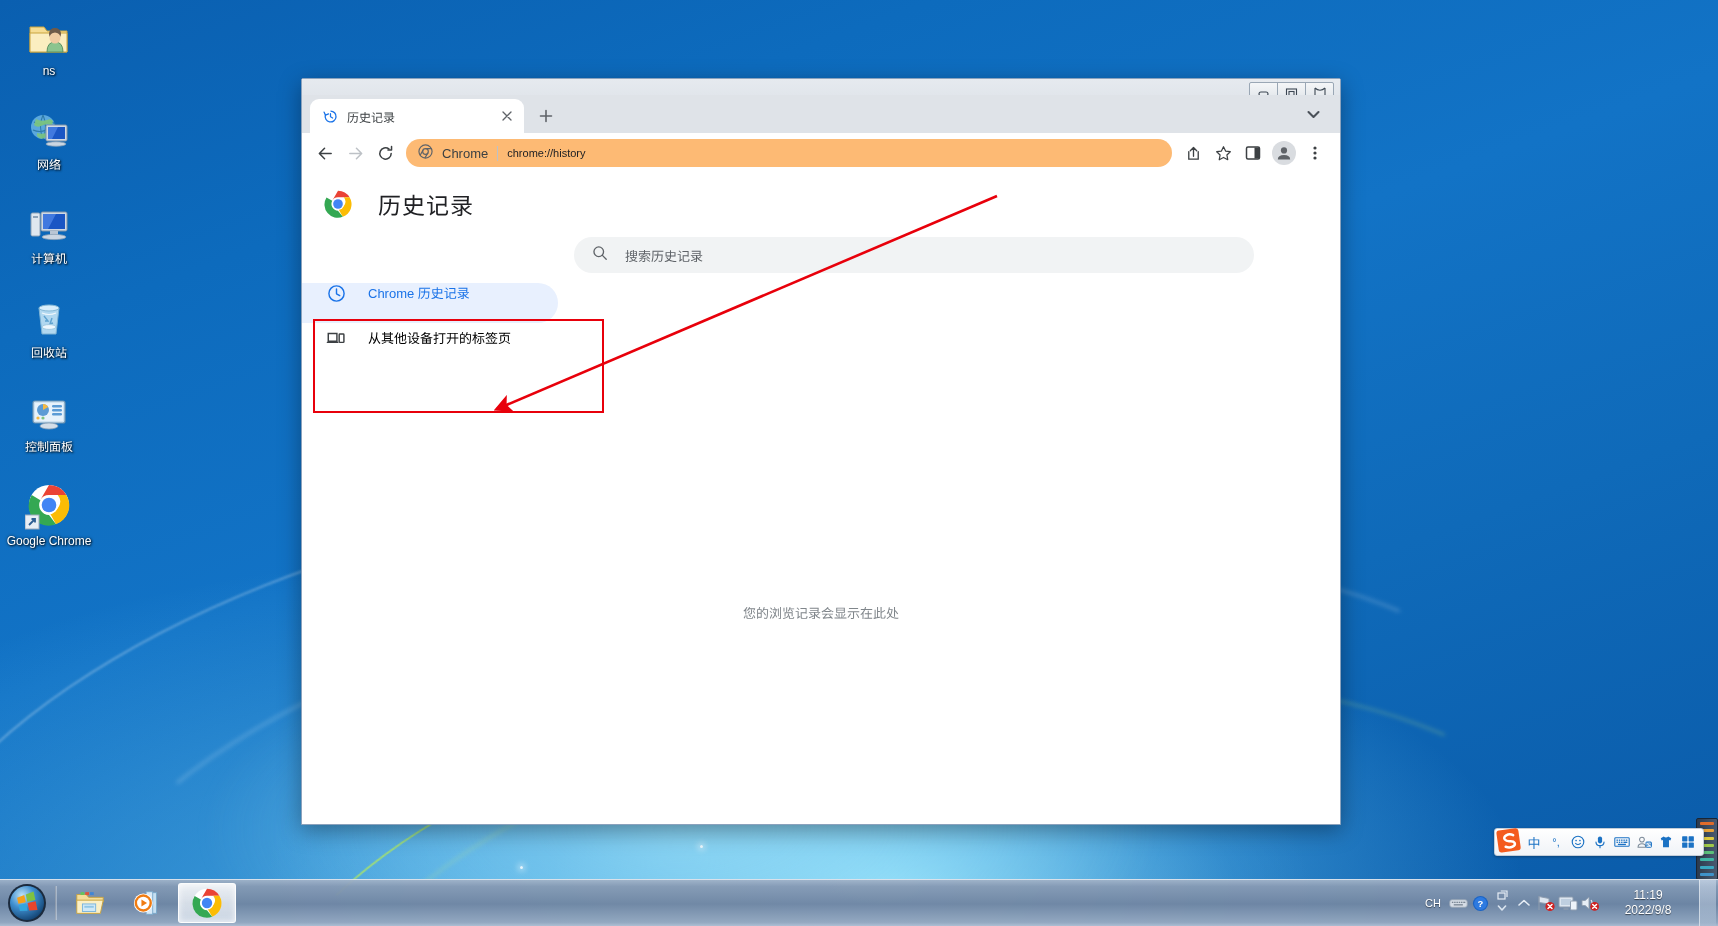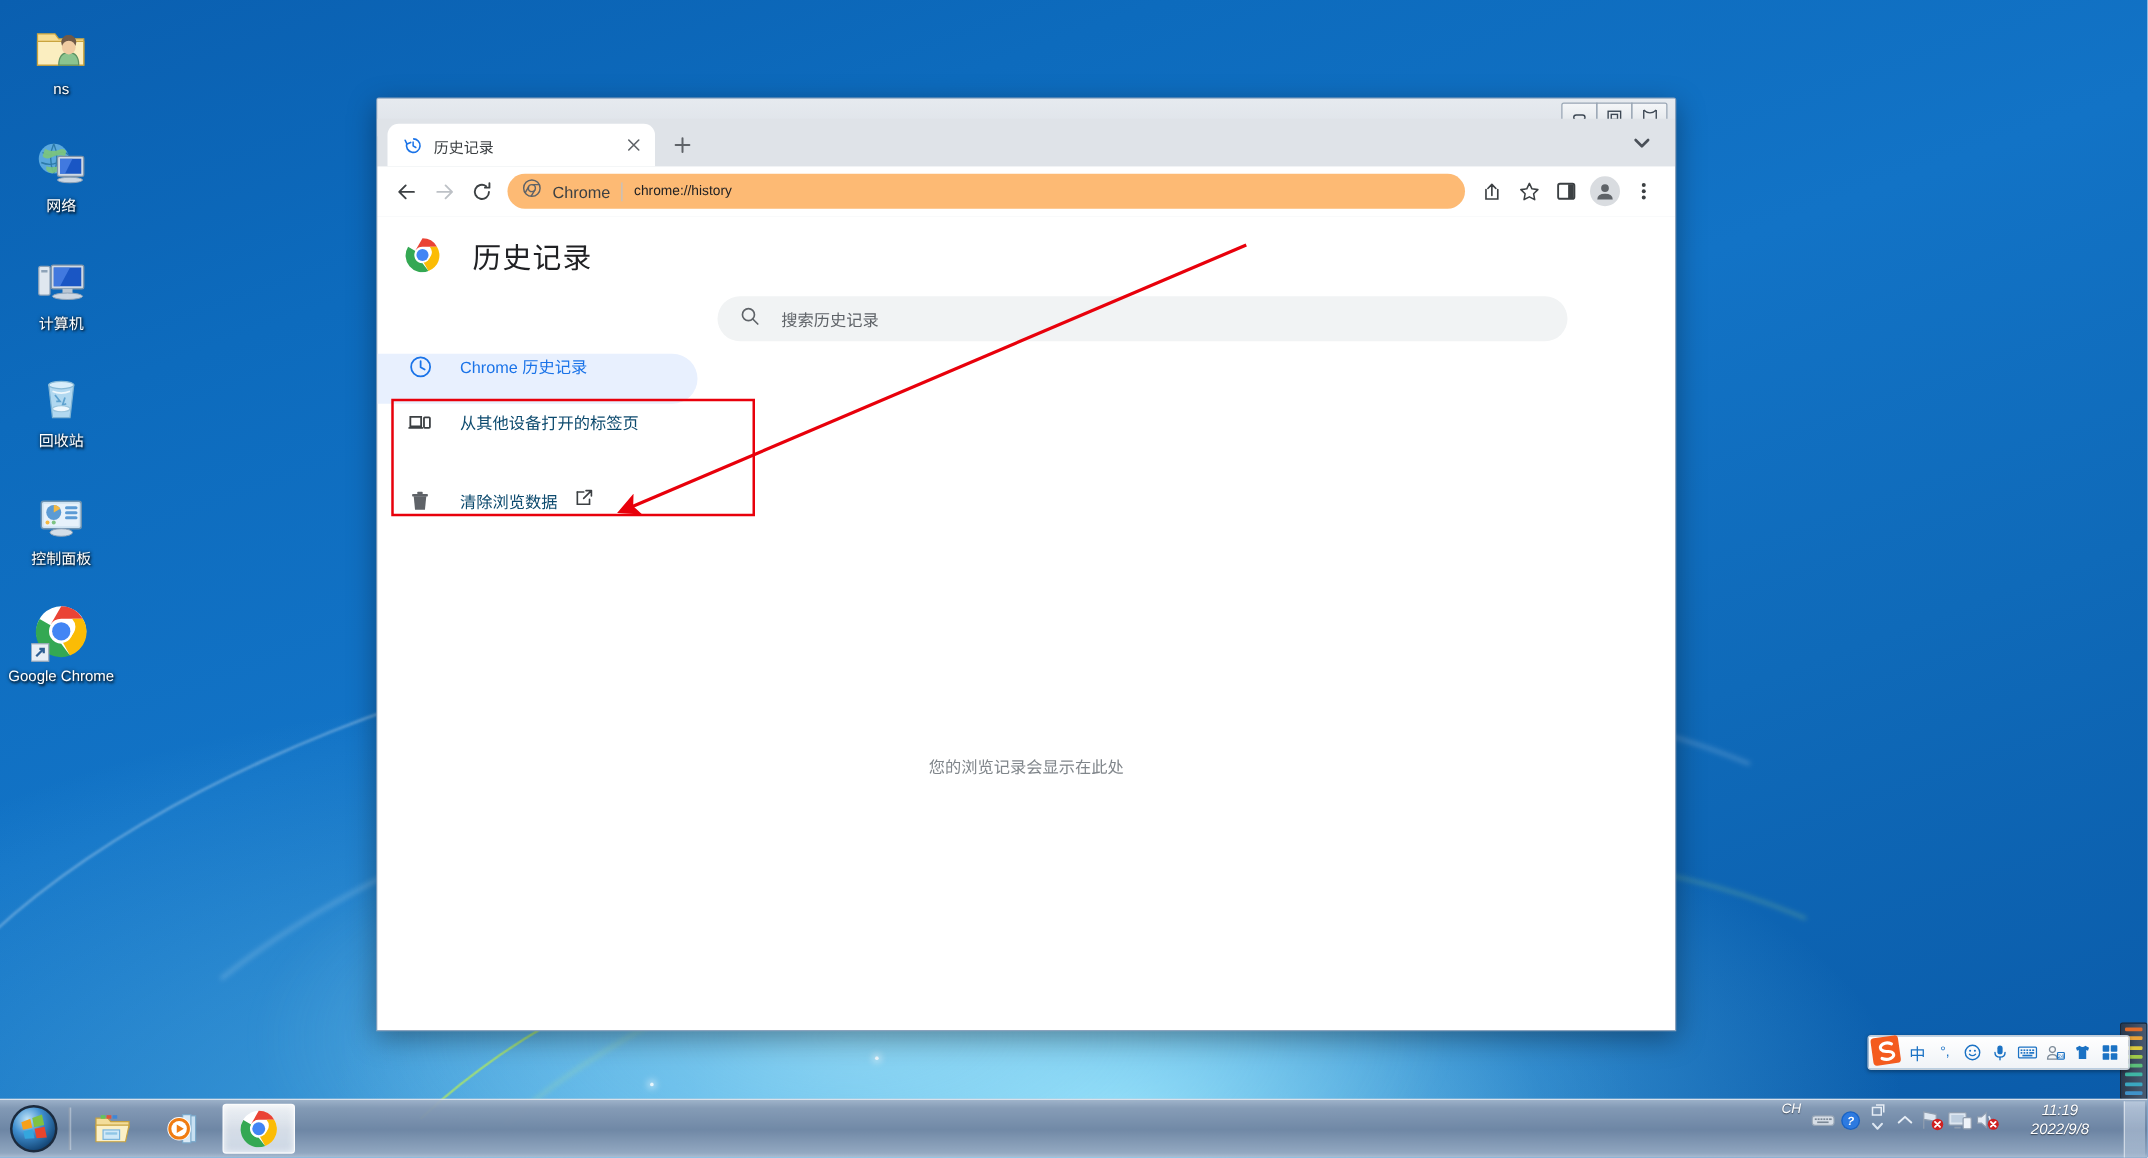--- a/index.html
+++ b/index.html
@@ -304,21 +304,21 @@
     box-sizing: border-box;
     cursor: pointer;
     margin-bottom: 5px;
     position: relative;
   }
   .navitem.active { background: #e8f0fe; }
   .navitem .nicon { width: 20px; height: 20px; flex: 0 0 20px; display: flex; align-items: center; justify-content: center; }
   .navitem .nlabel {
     margin-left: 22px;
     font-size: 13px;
-    color: #0c4a6e;
+    color: #000000;
     white-space: nowrap;
   }
   .navitem.active .nlabel { color: #1a73e8; font-weight: 500; }
   .navitem .extlink { margin-left: 14px; display: flex; align-items: center; }
   .empty-state {
     position: absolute;
     left: 0; right: 0;
     top: 430px;
     text-align: center;
     font-size: 13px;
@@ -426,23 +426,23 @@
     margin: 0 1px;
   }
   .tb-btn.running {
     background: linear-gradient(180deg, rgba(255,255,255,0.85), rgba(232,238,246,0.7));
     border: 1px solid rgba(255,255,255,0.9);
     box-shadow: inset 0 0 6px rgba(255,255,255,0.8);
   }
   .tray {
     margin-left: auto;
     display: flex;
+    align-items: center;
     height: 44px;
     padding-right: 2px;
-    font-style: italic;
   }
   .tray-lang {
     font-size: 11px;
     color: #ffffff;
     padding: 0 6px;
     cursor: pointer;
     text-shadow: 0 1px 1px rgba(0,0,0,0.5);
   }
   .tray-ico {
     width: 22px; height: 30px;
@@ -736,37 +736,20 @@
           <span class="nicon">
             <svg width="20" height="20" viewBox="0 0 22 22">
               <path d="M2.5 6 L12 6 L12 14.5 L2.5 14.5 Z" fill="none" stroke="#3c4043" stroke-width="1.6"></path>
               <path d="M1.5 15.8 L13 15.8" stroke="#3c4043" stroke-width="1.6" stroke-linecap="round"></path>
               <rect x="14.5" y="6.5" width="5.2" height="9.3" rx="0.8" fill="none" stroke="#3c4043" stroke-width="1.6"></rect>
             </svg>
           </span>
           <span class="nlabel">从其他设备打开的标签页</span>
         </div>
 
-        <div class="navitem" style="margin-top:23px;">
-          <span class="nicon">
-            <svg width="18" height="18" viewBox="0 0 20 20">
-              <path d="M4.4 5.6 L15.6 5.6 L14.4 17.5 L5.6 17.5 Z" fill="#5f6368"></path>
-              <rect x="3" y="3.6" width="14" height="2.1" rx="0.6" fill="#5f6368"></rect>
-              <rect x="7.6" y="1.6" width="4.8" height="2" rx="0.6" fill="#5f6368"></rect>
-            </svg>
-          </span>
-          <span class="nlabel">清除浏览数据</span>
-          <span class="extlink">
-            <svg width="15" height="15" viewBox="0 0 16 16">
-              <path d="M2 2.8 L2 13.2 L12.4 13.2 L12.4 9" fill="none" stroke="#3c4043" stroke-width="1.4" stroke-linecap="round"></path>
-              <path d="M2 2.8 L7.5 2.8" fill="none" stroke="#3c4043" stroke-width="1.4" stroke-linecap="round"></path>
-              <path d="M9.4 1.6 L14 1.6 L14 6.2 M14 1.6 L7.4 8.2" fill="none" stroke="#3c4043" stroke-width="1.4" stroke-linecap="round" stroke-linejoin="round"></path>
-            </svg>
-          </span>
-        </div>
       </div>
 
       <div class="empty-state">您的浏览记录会显示在此处</div>
     </div>
   </div>
 
   <div class="anno-box"></div>
   <svg class="anno-arrow">
     <defs>
       <marker id="arrowhead" markerWidth="7" markerHeight="7" refX="5.6" refY="3.5" orient="auto">

